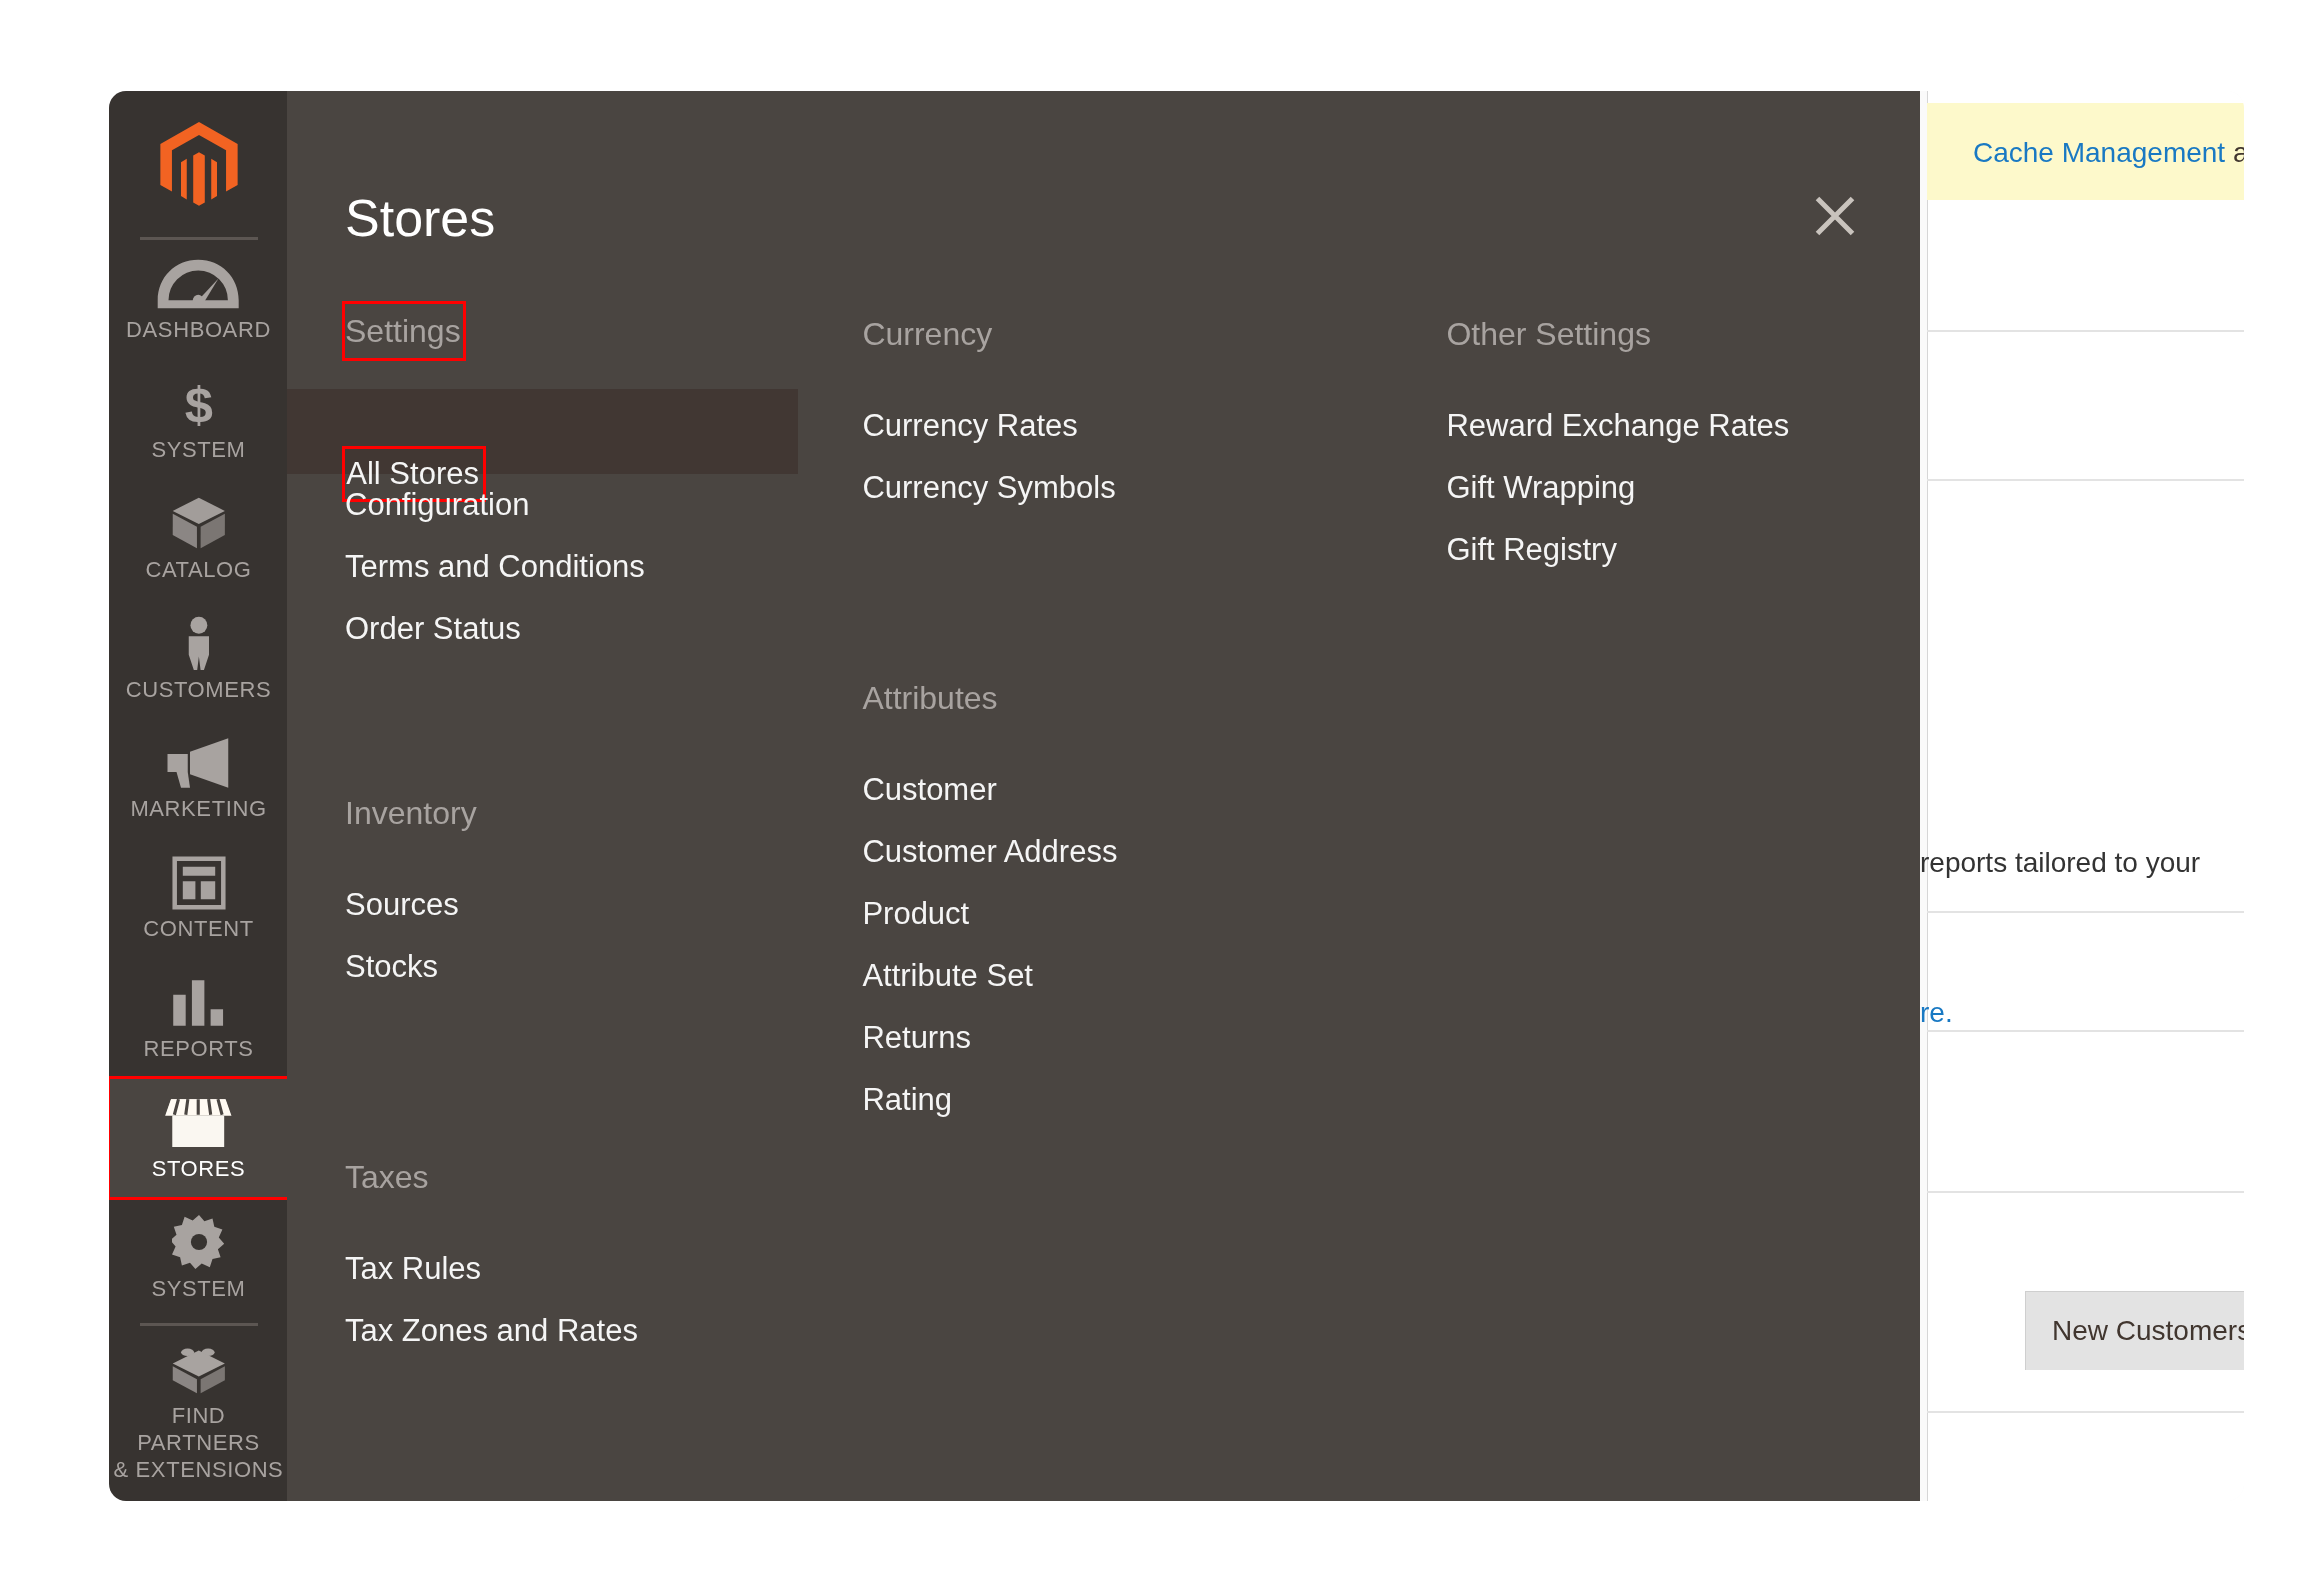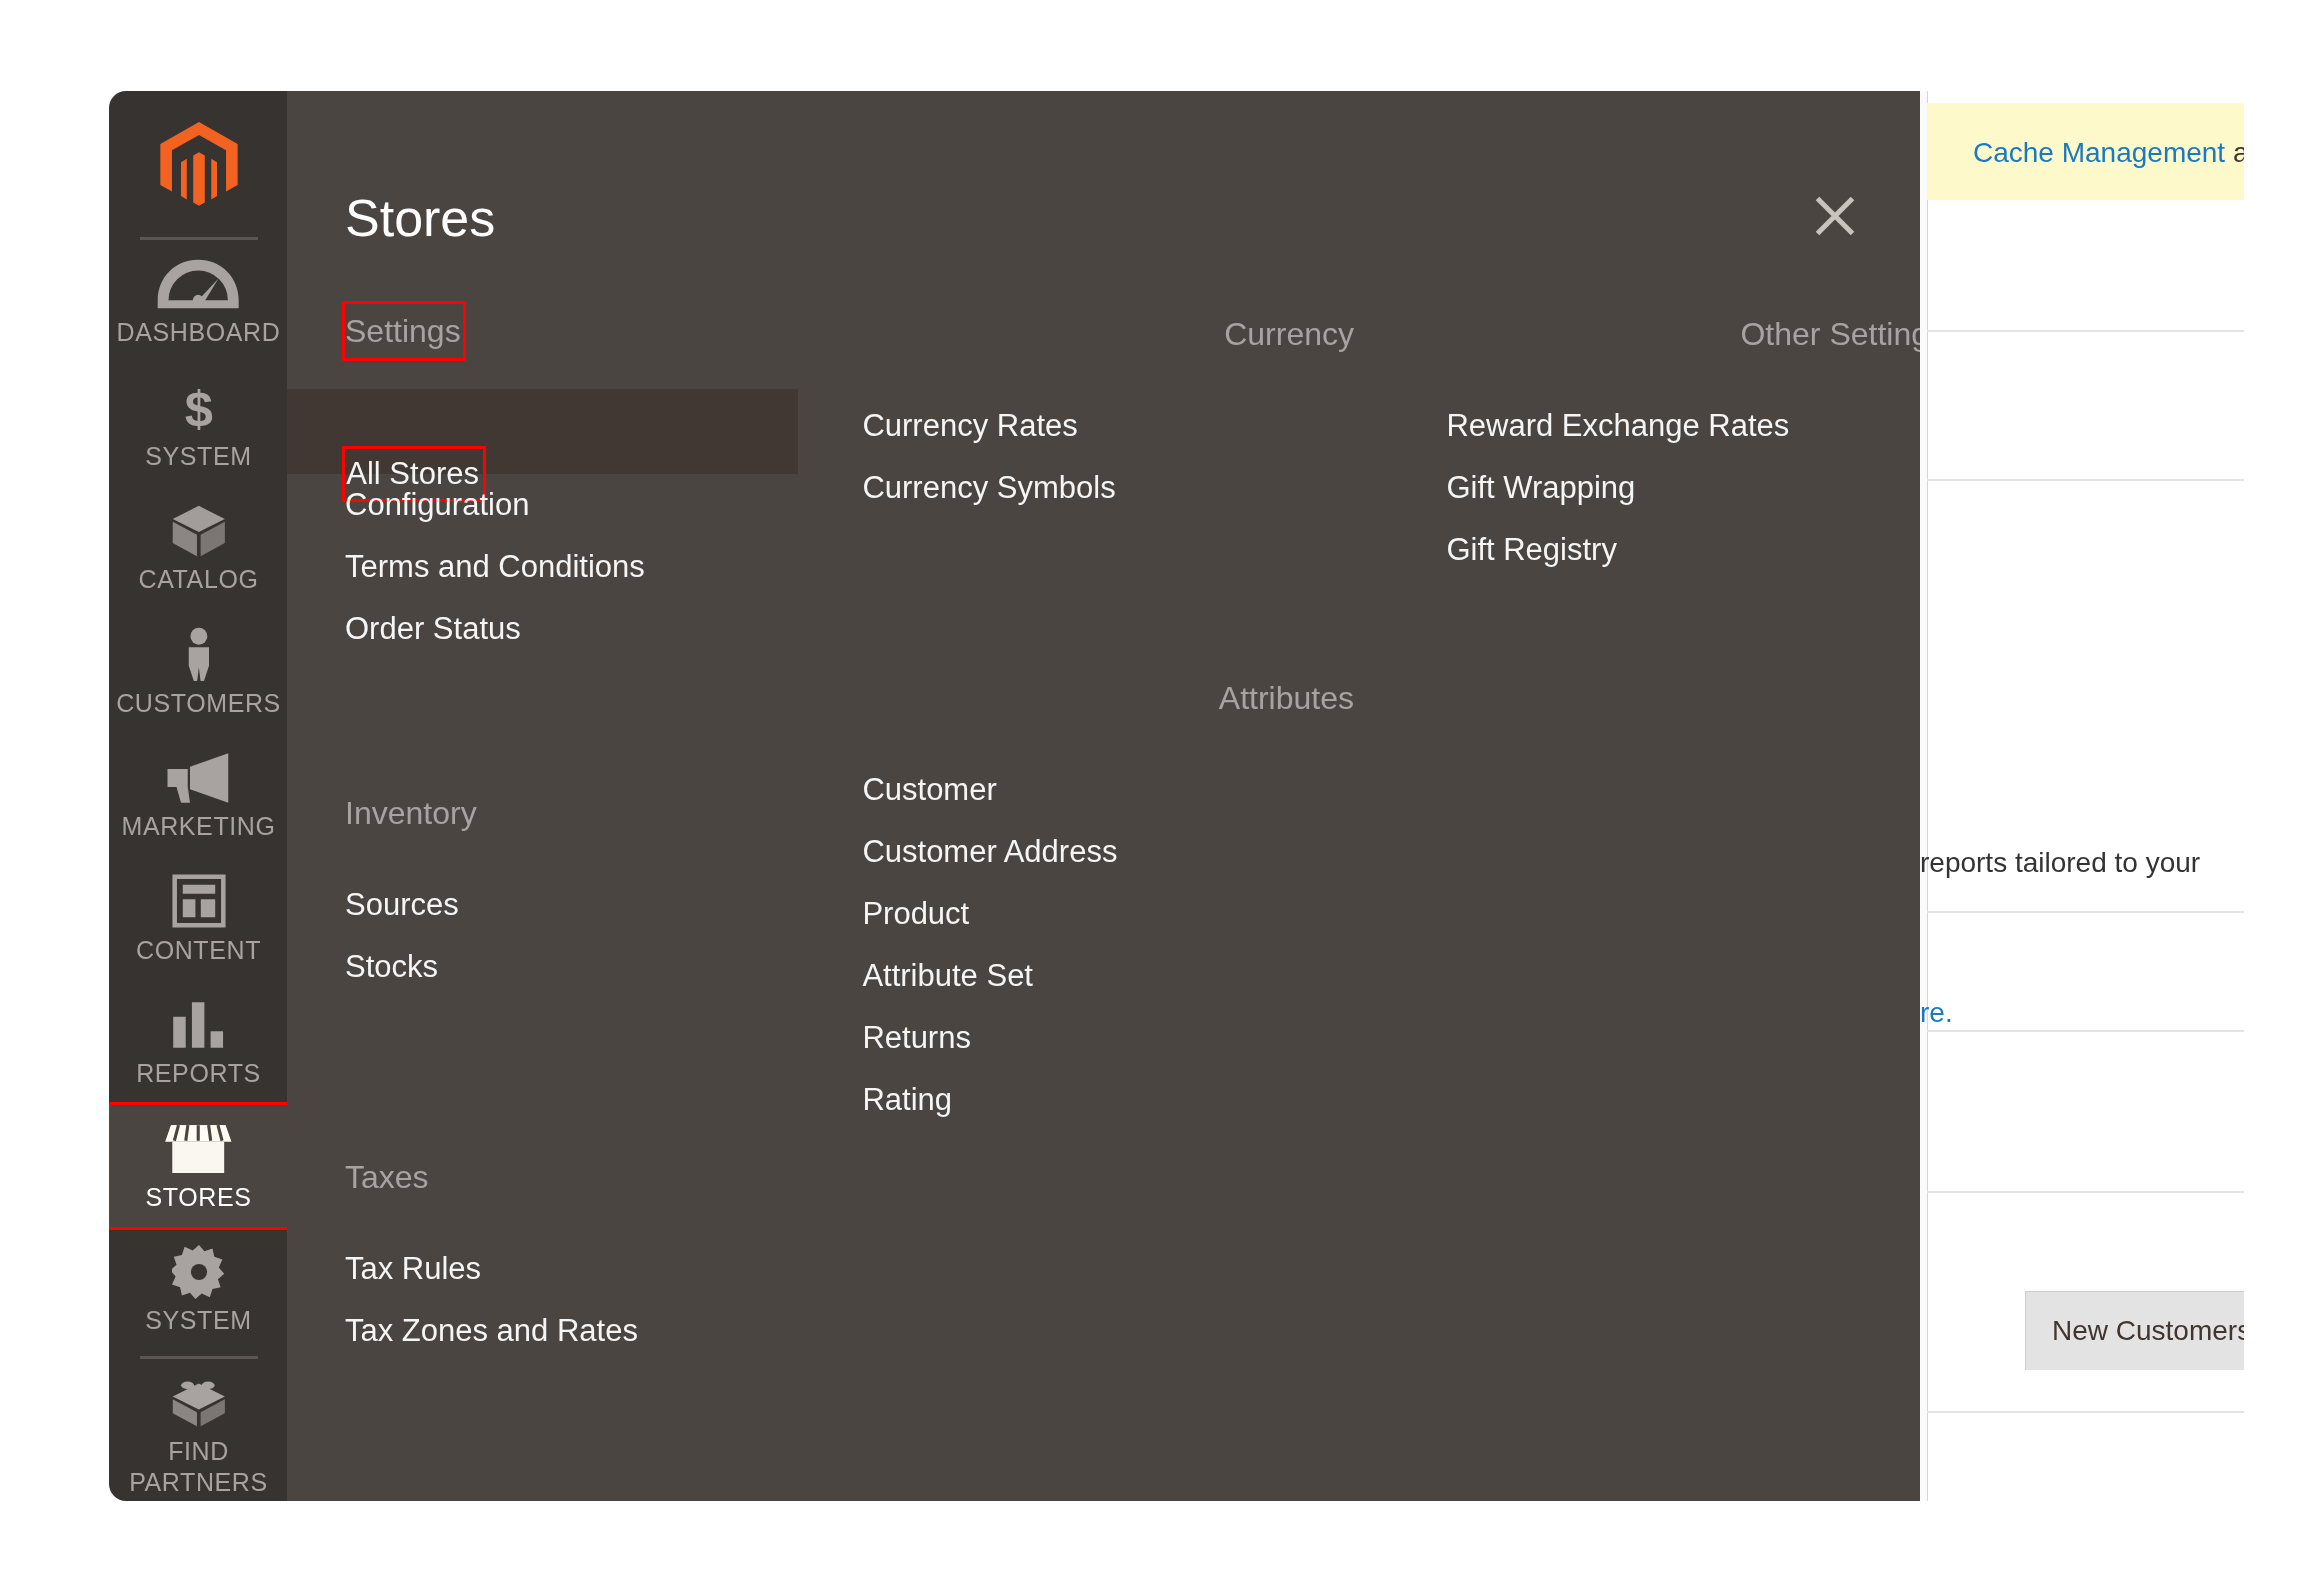--- a/index.html
+++ b/index.html
@@ -113,21 +113,21 @@
     color: #a8a3a0;
   }
   .rail-item .ico {
     display: block;
     height: 54px;
     margin: 0 auto 6.5px;
     fill: #a8a3a0;
   }
   .rail-item .lbl {
     display: block;
-    font-size: 25px;
+    font-size: 22px;
     letter-spacing: 0.6px;
     line-height: 1.22;
     color: #a8a3a0;
   }
   .rail-item.active {
     background: #4a4541;
   }
   .rail-item.active .lbl { color: #ffffff; }
   .rail-item.active .ico { fill: #ffffff; }
   .rail-item.hilite {
@@ -173,21 +173,21 @@
   .mcol.c3 { left: 1140px; width: 518px; }
 
   .group-title {
     font-size: 32px;
     color: #a8a3a0;
     padding: 0 0 4px 58px;
     height: 60px;
     line-height: 60px;
     white-space: nowrap;
   }
-  .mcol.c2 .group-title, .mcol.c3 .group-title { padding-left: 19.4px; text-align: right; }
+  .mcol.c2 .group-title, .mcol.c3 .group-title { padding-left: 19.4px; }
   .group-title.boxed {
     display: inline-block;
     outline: 3.2px solid #ff0000;
     margin-left: 58px;
     padding-left: 0;
     padding-right: 2.6px;
     height: 54px;
     line-height: 54px;
   }
   .group-gap { height: 31px; }

